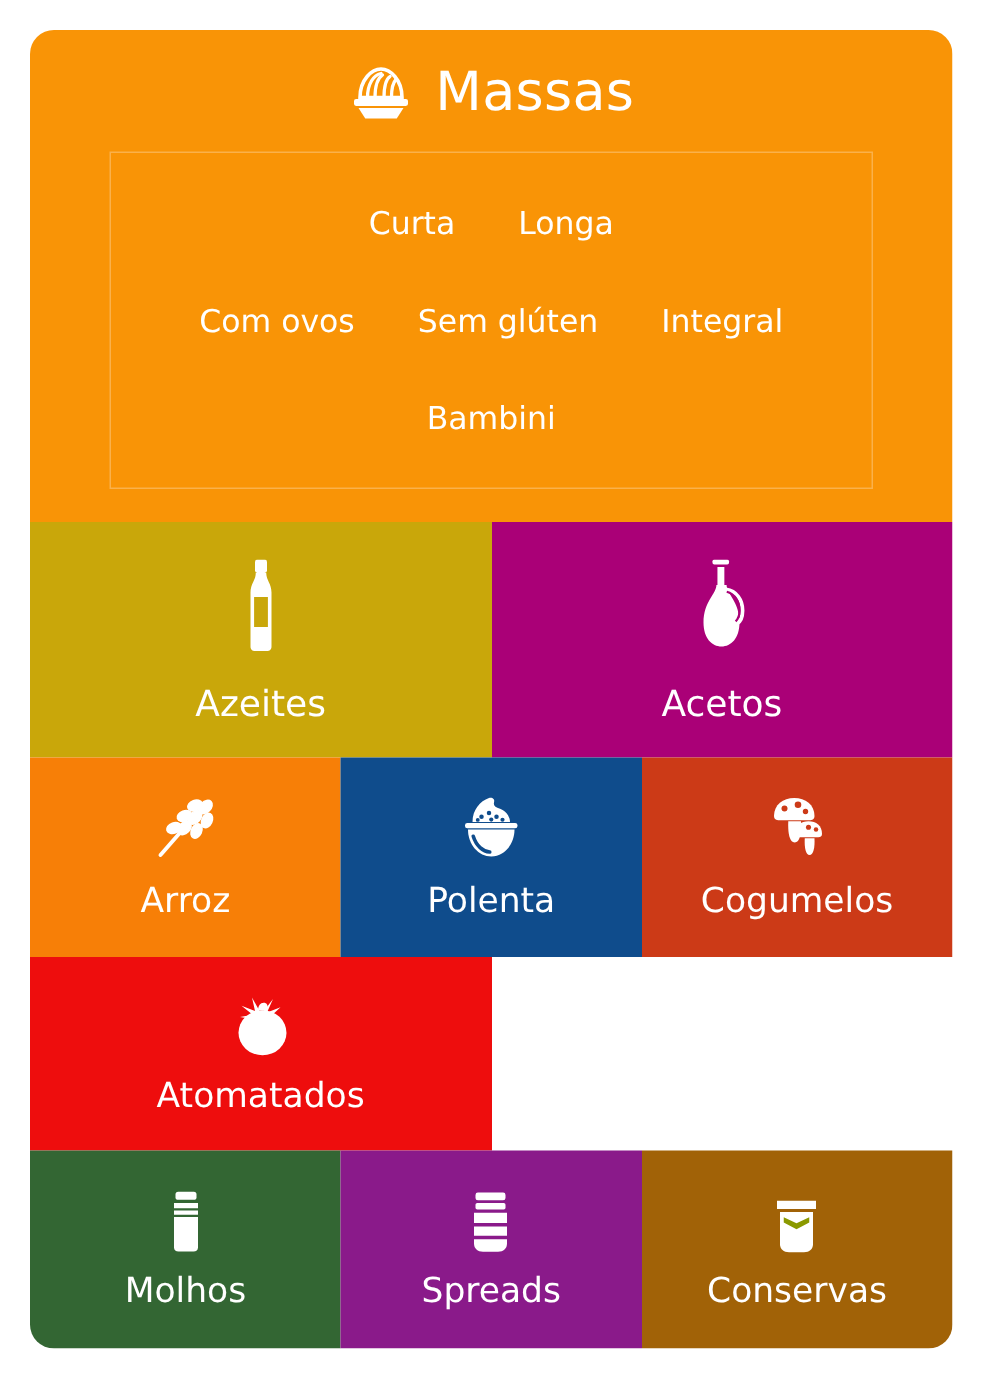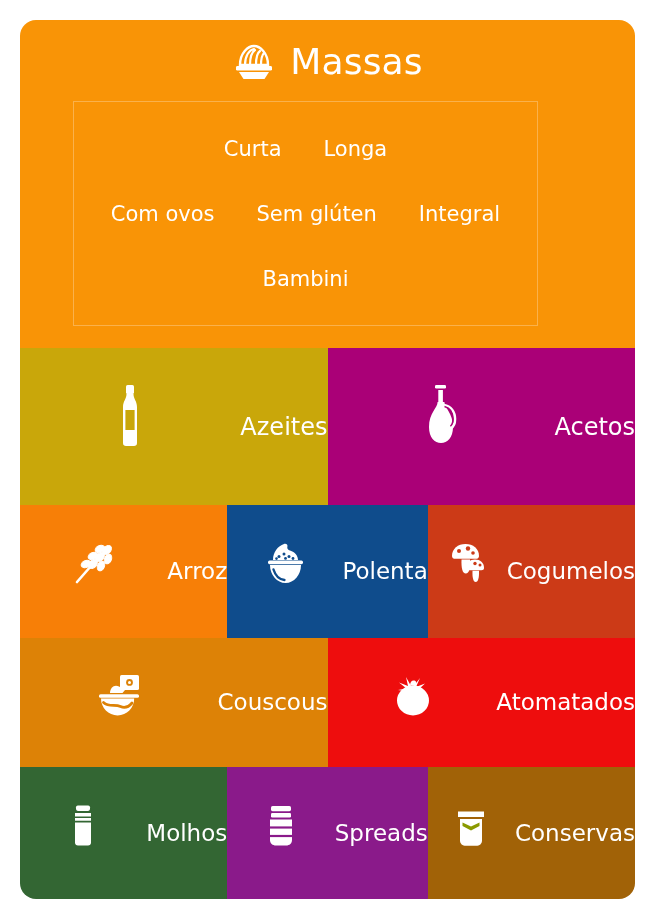--- a/index.html
+++ b/index.html
@@ -55,21 +55,21 @@
     font-size: 36px;
     font-weight: 400;
     letter-spacing: 0.2px;
     line-height: 1;
   }
 
   .tag-box {
     position: absolute;
     left: 53px;
     top: 81px;
-    width: 465px;
+    width: 509px;
     height: 225px;
     border: 1px solid rgba(255,255,255,0.28);
     box-sizing: border-box;
     display: flex;
     flex-direction: column;
     justify-content: space-around;
     padding: 14px 0;
   }
   .tag-row {
     display: flex;
@@ -90,21 +90,21 @@
     display: flex;
     width: 100%;
   }
   .row-1 { height: 157px; flex: 0 0 157px; }
   .row-2 { height: 133px; flex: 0 0 133px; }
   .row-3 { height: 129px; flex: 0 0 129px; }
   .row-4 { height: 132px; flex: 0 0 132px; }
 
   .tile {
     display: flex;
-    flex-direction: row;
+    flex-direction: column;
     align-items: center;
     justify-content: center;
     box-sizing: border-box;
     color: #ffffff;
     position: relative;
     overflow: hidden;
   }
   .tile-icon {
     display: block;
     margin: 0 auto;
@@ -268,40 +268,20 @@
               <circle cx="36" cy="23" r="1.5"></circle>
           </g>
         </svg>
       </span>
       <span class="tile-label">Cogumelos</span>
     </div>
   </div>
 
   <div class="tile-row row-3">
 
-    <div class="tile w-half" style="background-color: rgb(221, 130, 6);">
-      <span class="tile-icon">
-        <svg class="tile-icon" viewBox="0 0 50 44" xmlns="http://www.w3.org/2000/svg" aria-hidden="true">
-          <g fill="#ffffff">
-            <rect x="26" y="1" width="19" height="15" rx="1.6"></rect>
-            <path d="M16 19 C16 13.5, 20.5 10, 25 12.5 L31 16 L28.5 19 Z"></path>
-            <rect x="5" y="20.2" width="40" height="3.6" rx="1.6"></rect>
-            <path d="M7 24.6 C7 34, 14.4 41.4, 23.6 41.4 C32.8 41.4, 40.2 34, 40.2 24.6 Z"></path>
-          </g>
-          <g fill="#dd8206">
-            <circle cx="35.5" cy="8.4" r="3.4"></circle>
-            <path d="M9.5 28.5 C15 33.5, 21 30, 26.5 32.5 C31.5 34.8, 35 32.5, 38 29" fill="none" stroke="#dd8206" stroke-width="2.8" stroke-linecap="round"></path>
-          </g>
-          <g fill="#ffffff">
-              <circle cx="35.5" cy="8.4" r="1.5"></circle>
-            </g>
-        </svg>
-      </span>
-      <span class="tile-label">Couscous</span>
-    </div>
 
     <div class="tile w-half" style="background-color: rgb(238, 13, 13);">
       <span class="tile-icon">
         <svg class="tile-icon" viewBox="0 0 50 44" xmlns="http://www.w3.org/2000/svg" aria-hidden="true">
           <g fill="#ffffff">
             <ellipse cx="26" cy="26.5" rx="16" ry="15"></ellipse>
             <path d="M24 12 L19 3 L21 12 L12 8.5 L19.5 14.5 L11 16 L20 17.5 Z"></path>
             <path d="M26.5 12.5 L33 4 L29 13 L38 9.5 L31 16 Z"></path>
             <path d="M23 11.5 C23 8, 25 6, 27.5 6.5 C29.5 7, 30 9.5, 28.6 12 Z"></path>
           </g>

